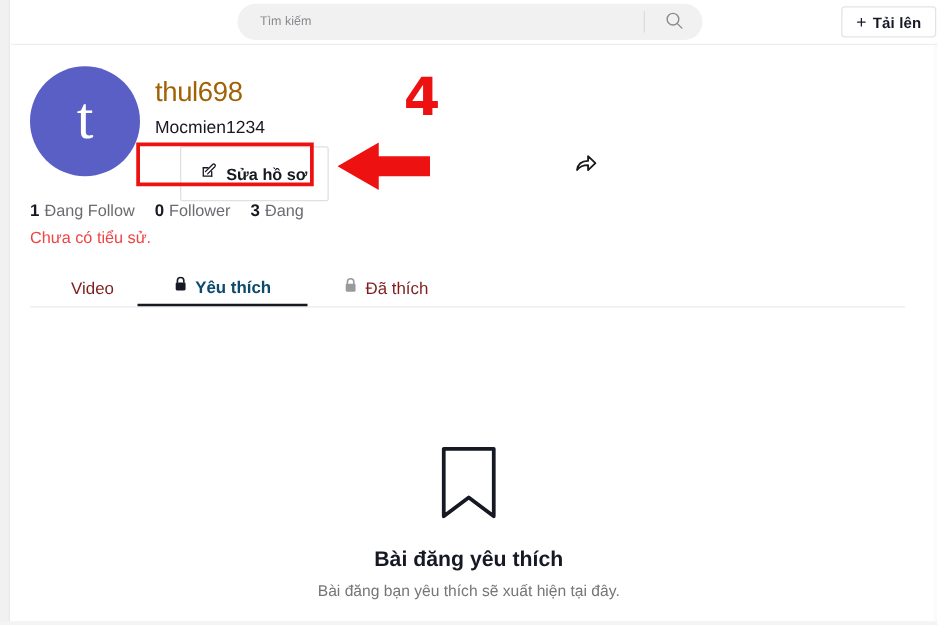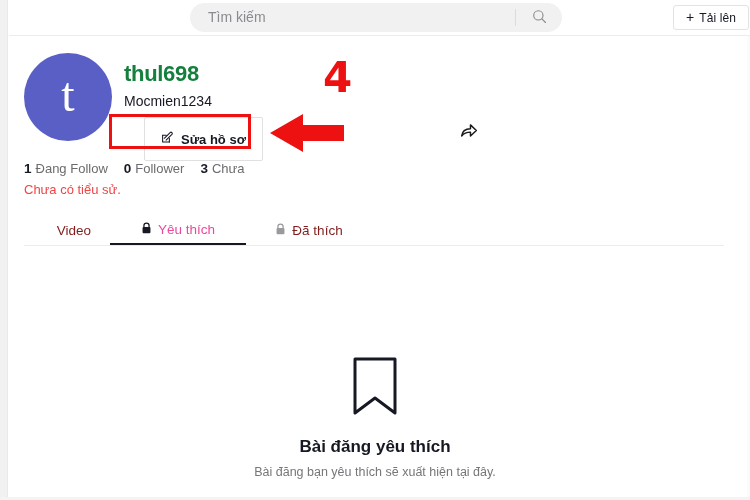--- a/index.html
+++ b/index.html
@@ -69,21 +69,21 @@
     background: #f1f1f2;
     border-radius: 16px;
     display: flex;
     align-items: center;
   }
   .search-input {
     border: 0;
     outline: 0;
     background: transparent;
     font-family: "Liberation Sans", sans-serif;
-    font-size: 14px;
+    font-size: 10px;
     color: #49494d;
     padding: 0 0 0 18px;
     width: 300px;
     height: 27px;
     line-height: 27px;
   }
   .search-input::placeholder { color: #8a8b8f; }
   .search-divider {
     position: absolute;
     right: 46px;
@@ -127,20 +127,21 @@
     line-height: 1;
     color: #161823;
     font-weight: 400;
     position: relative;
     top: -1px;
   }
   .upload-label {
     font-size: 12px;
     color: #161823;
     letter-spacing: .1px;
+    font-weight: bold;
   }
 
   
   .profile {
     position: absolute;
     left: 24px;
     top: 53px;
     width: 700px;
   }
   .avatar {
@@ -162,23 +163,23 @@
     font-size: 48px;
     line-height: 1;
     position: relative;
     top: -2px;
   }
   .username {
     position: absolute;
     left: 100px;
     top: 8px;
     font-size: 22px;
-    font-weight: bold;
+    font-weight: normal;
     letter-spacing: -.3px;
-    color: #15803d;
+    color: #a16207;
   }
   .displayname {
     position: absolute;
     left: 100px;
     top: 40px;
     font-size: 14px;
     color: #161823;
   }
   .edit-btn {
     position: absolute;
@@ -238,21 +239,21 @@
     height: 30px;
     display: flex;
     align-items: center;
     justify-content: center;
     gap: 6px;
     cursor: pointer;
     box-sizing: border-box;
   }
   .tab-label { font-size: 13.5px; }
   .tab.inactive .tab-label { color: #7f1d1d; }
-  .tab.active .tab-label { color: #ec4899; font-weight: normal; }
+  .tab.active .tab-label { color: #0c4a6e; font-weight: bold; }
   .tab.active { border-bottom: 2px solid #161823; }
   #tab-video { left: 18px;  width: 64px; }
   #tab-favorites { left: 86px; width: 136px; }
   #tab-liked { left: 230px; width: 110px; }
 
   
   .empty {
     position: absolute;
     left: 0;
     top: 355px;
@@ -377,21 +378,21 @@
     <div class="stat">
       <span class="stat-num">1</span>
       <span class="stat-label">Đang Follow</span>
     </div>
     <div class="stat">
       <span class="stat-num">0</span>
       <span class="stat-label">Follower</span>
     </div>
     <div class="stat">
       <span class="stat-num">3</span>
-      <span class="stat-label">Chưa</span>
+      <span class="stat-label">Đang</span>
     </div>
   </div>
 
   <div class="bio">Chưa có tiểu sử.</div>
 
   <div class="tabs">
 
     <div class="tab inactive" id="tab-video">
       <span class="tab-label">Video</span>
     </div>

